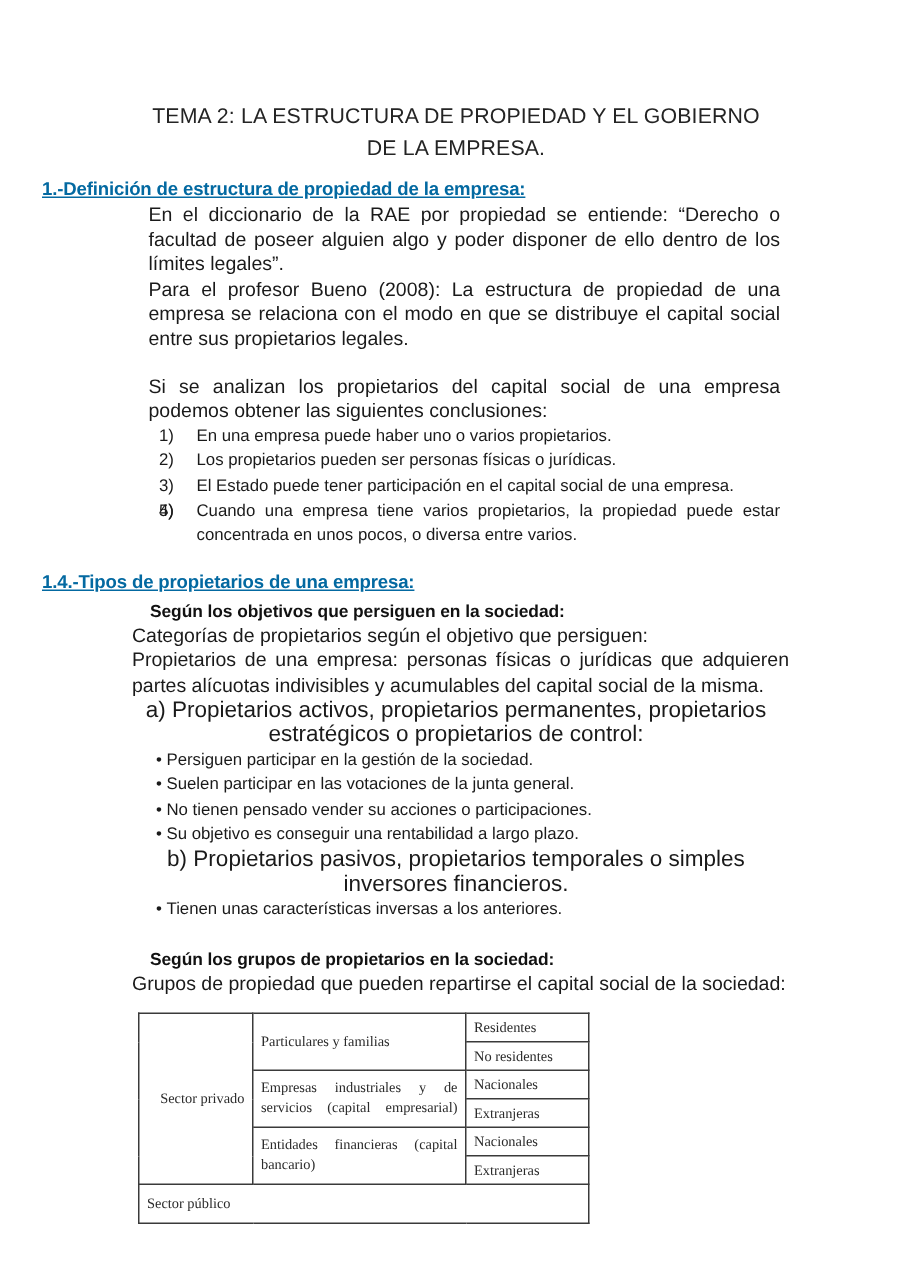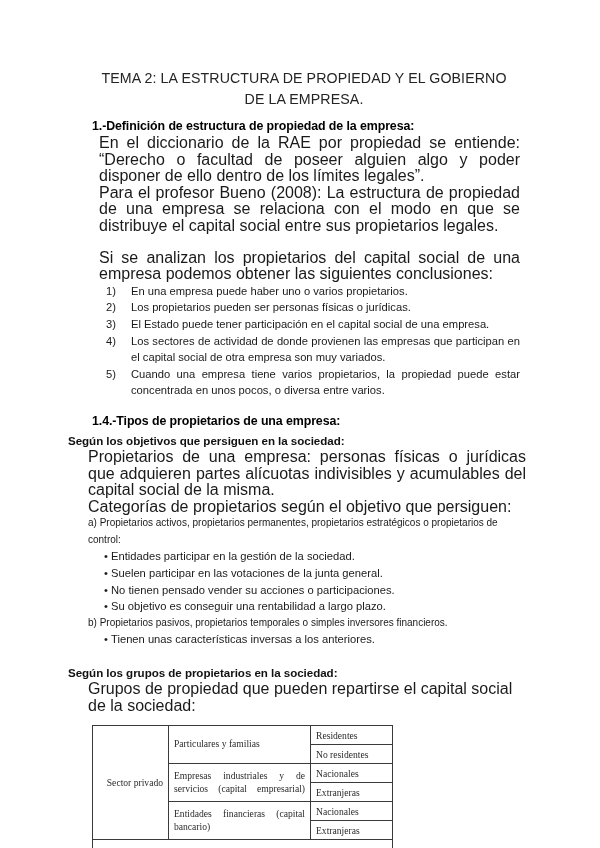--- a/index.html
+++ b/index.html
@@ -32,45 +32,46 @@
     line-height: 21px;
     letter-spacing: 0.1px;
     text-align: center;
     color: #242424;
   }
   .doc-title .line2 { display: block; }
 
   
   .h-section {
     margin: 8px 0 0 0;
-    padding-left: 92px;
+    padding-left: 28px;
     font-size: 12.4px;
     font-weight: bold;
     line-height: 17px;
-    color: #000000;
+    text-decoration: underline;
+    color: #0369a1;
     letter-spacing: -0.1px;
   }
   .h-section.spaced-top { margin-top: 14px; }
 
   .h-sub {
     margin: 2px 0 0 0;
-    padding-left: 68px;
+    padding-left: 100px;
     font-size: 11.6px;
     font-weight: bold;
     line-height: 17px;
     color: #111;
     letter-spacing: -0.05px;
   }
   .h-sub.gap { margin-top: 16px; }
 
   
   .para {
     margin: 0;
     padding: 0 72px 0 99px;
-    font-size: 16px;
+    font-size: 13px;
     line-height: 16.6px;
     text-align: justify;
     color: #1a1a1a;
   }
   .para.nojust { text-align: left; }
   .para.tight { padding-left: 88px; padding-right: 66px; }
   .gap-sm { height: 15px; }
 
   
   .numlist {
@@ -112,23 +113,23 @@
     position: absolute;
     left: 104px;
     top: 0;
     font-size: 11.2px;
     line-height: 16.6px;
   }
 
   .lettered {
     margin: 0;
     padding: 0 72px 0 88px;
-    font-size: 10px;
-    line-height: 16.6px;
-    text-align: left;
+    font-size: 15px;
+    line-height: 16.6px;
+    text-align: center;
     color: #1a1a1a;
   }
 
   
   .table-wrap {
     padding-left: 92px;
     margin-top: 11px;
   }
   table.prop-table {
     border-collapse: collapse;
@@ -197,40 +198,39 @@
     <li>
       <span class="marker">2)</span>
       <span>Los propietarios pueden ser personas físicas o jurídicas.</span>
     </li>
     <li>
       <span class="marker">3)</span>
       <span>El Estado puede tener participación en el capital social de una empresa.</span>
     </li>
     <li>
       <span class="marker">4)</span>
-      <span>Los sectores de actividad de donde provienen las empresas que participan en el capital social de otra empresa son muy variados.</span>
     </li>
     <li>
       <span class="marker">5)</span>
       <span>Cuando una empresa tiene varios propietarios, la propiedad puede estar concentrada en unos pocos, o diversa entre varios.</span>
     </li>
   </ol>
 
   <h2 class="h-section spaced-top">1.4.-Tipos de propietarios de una empresa:</h2>
 
   <h3 class="h-sub">Según los objetivos que persiguen en la sociedad:</h3>
 
+  <p class="para tight nojust">Categorías de propietarios según el objetivo que persiguen:</p>
   <p class="para tight">Propietarios de una empresa: personas físicas o jurídicas que adquieren partes alícuotas indivisibles y acumulables del capital social de la misma.</p>
-  <p class="para tight nojust">Categorías de propietarios según el objetivo que persiguen:</p>
   <p class="lettered">a) Propietarios activos, propietarios permanentes, propietarios estratégicos o propietarios de control:</p>
 
   <ul class="bullist">
     <li>
       <span class="dot">•</span>
-      <span>Entidades participar en la gestión de la sociedad.</span>
+      <span>Persiguen participar en la gestión de la sociedad.</span>
     </li>
     <li>
       <span class="dot">•</span>
       <span>Suelen participar en las votaciones de la junta general.</span>
     </li>
     <li>
       <span class="dot">•</span>
       <span>No tienen pensado vender su acciones o participaciones.</span>
     </li>
     <li>

